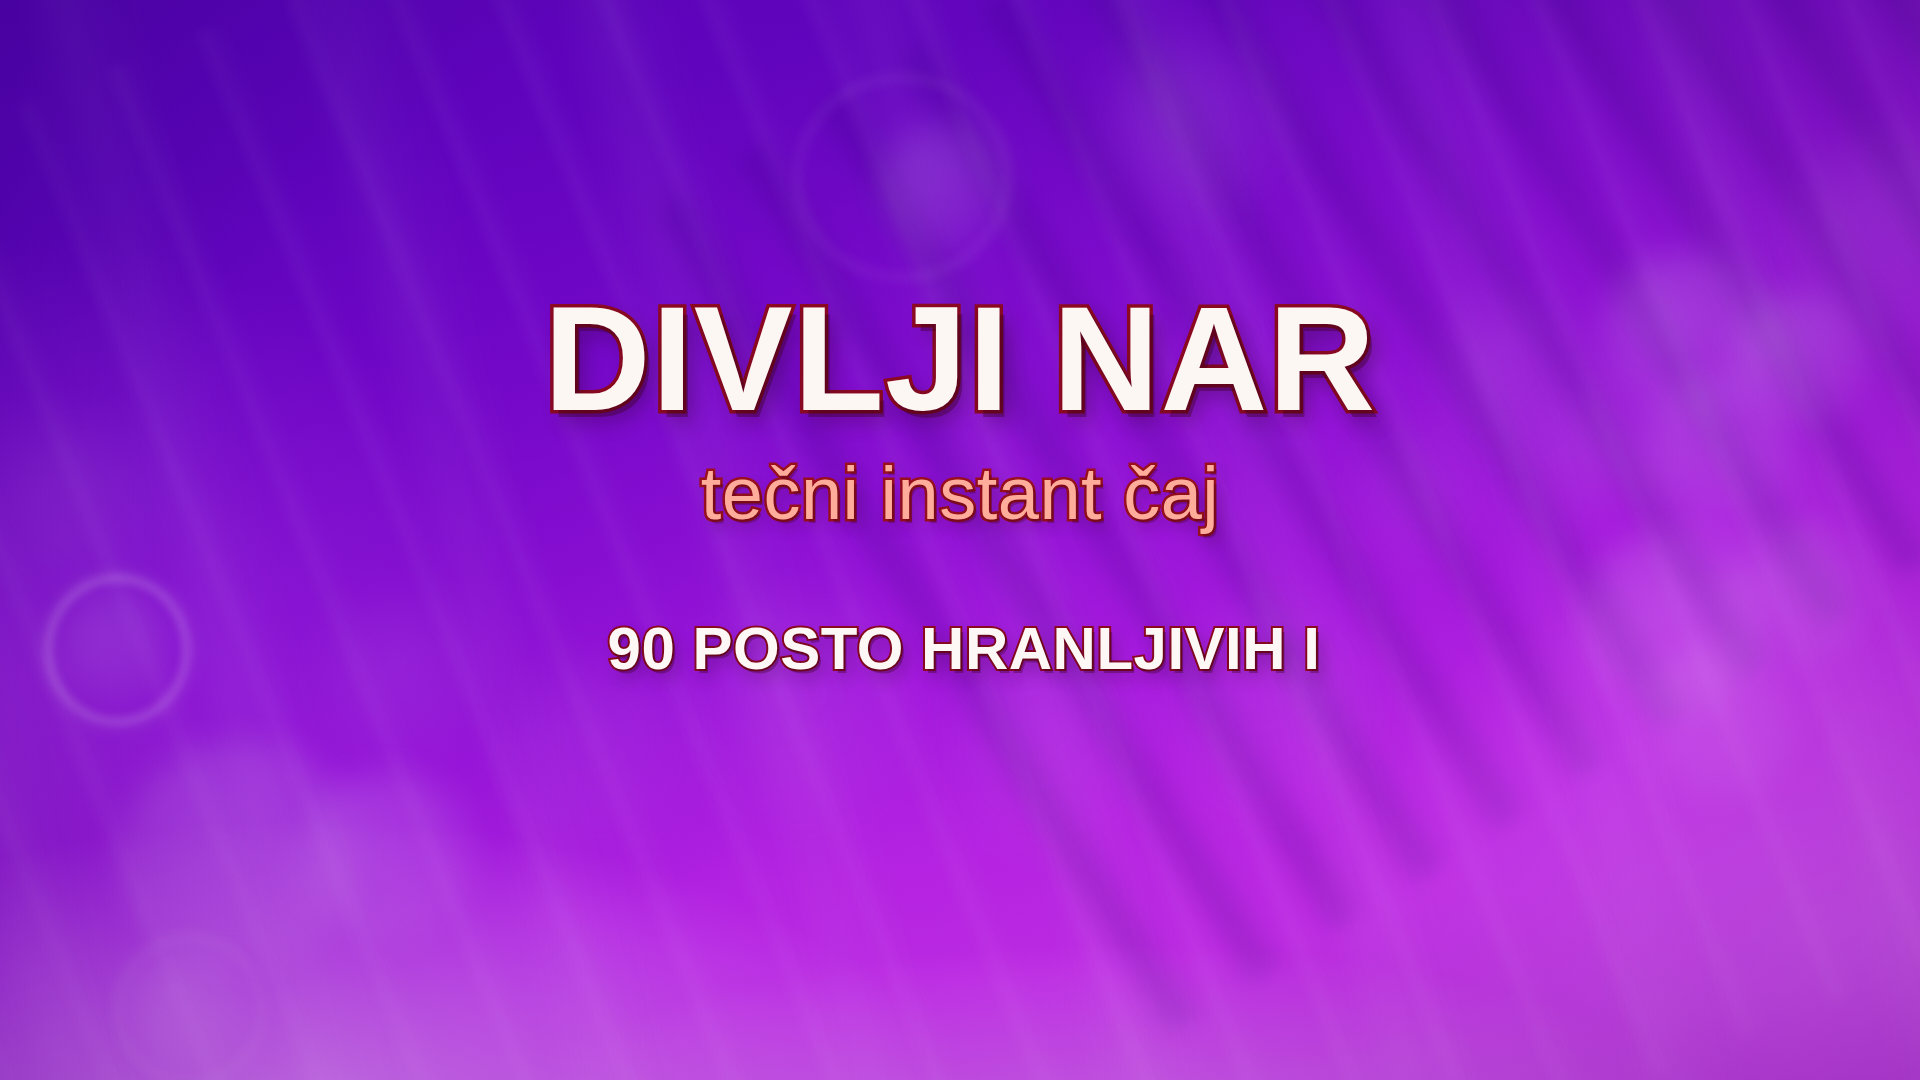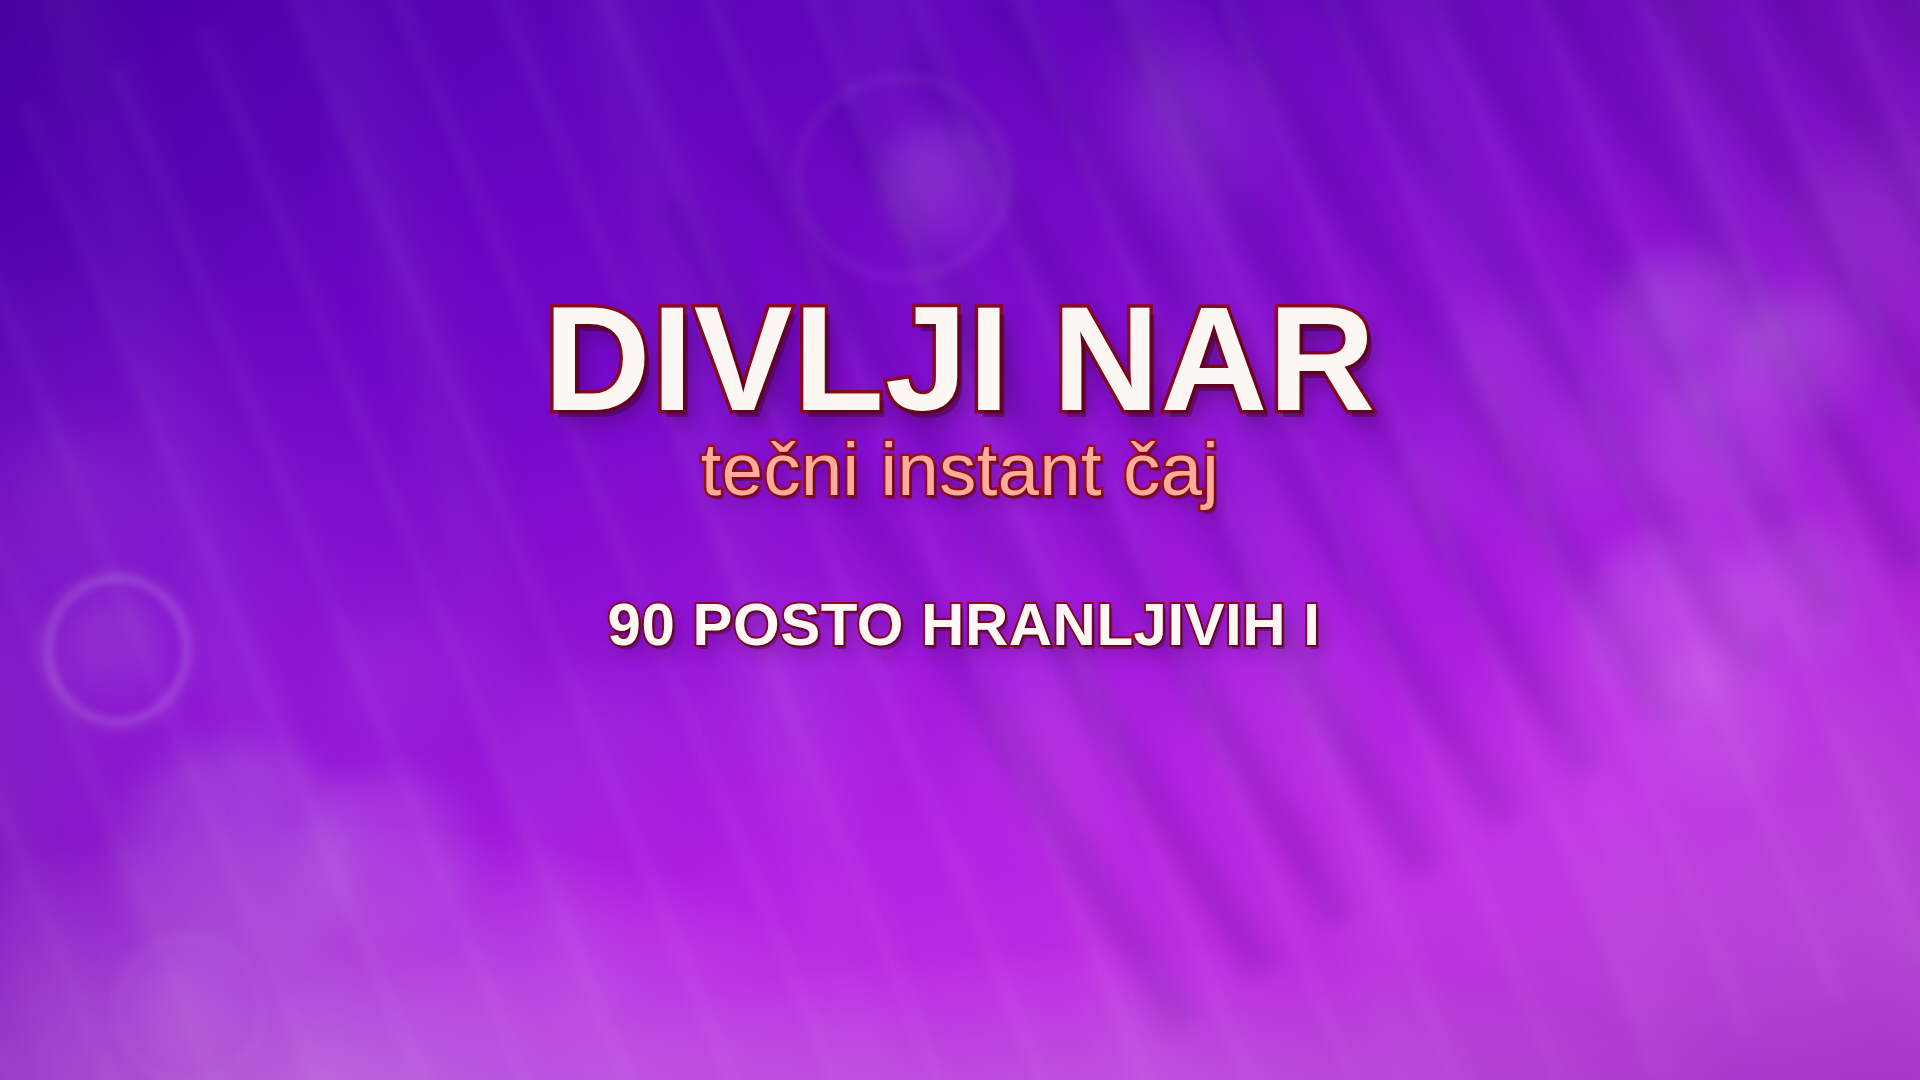--- a/index.html
+++ b/index.html
@@ -174,20 +174,21 @@
     color: #fdf7f4;
     -webkit-text-stroke: 7px #8d0a22;
     paint-order: stroke fill;
     text-shadow:
       5px 7px 0 rgba(60,0,30,0.38),
       9px 12px 20px rgba(40,0,25,0.30);
     white-space: nowrap;
   }
 
   .subtitle {
+    margin-top: 24px;
     font-size: 74px;
     font-weight: 400;
     letter-spacing: 0.5px;
     line-height: 1.0;
     color: #ffac9b;
     -webkit-text-stroke: 5px #9c1020;
     paint-order: stroke fill;
     text-shadow:
       3px 4px 0 rgba(70,0,20,0.30),
       6px 8px 14px rgba(50,0,20,0.26);

